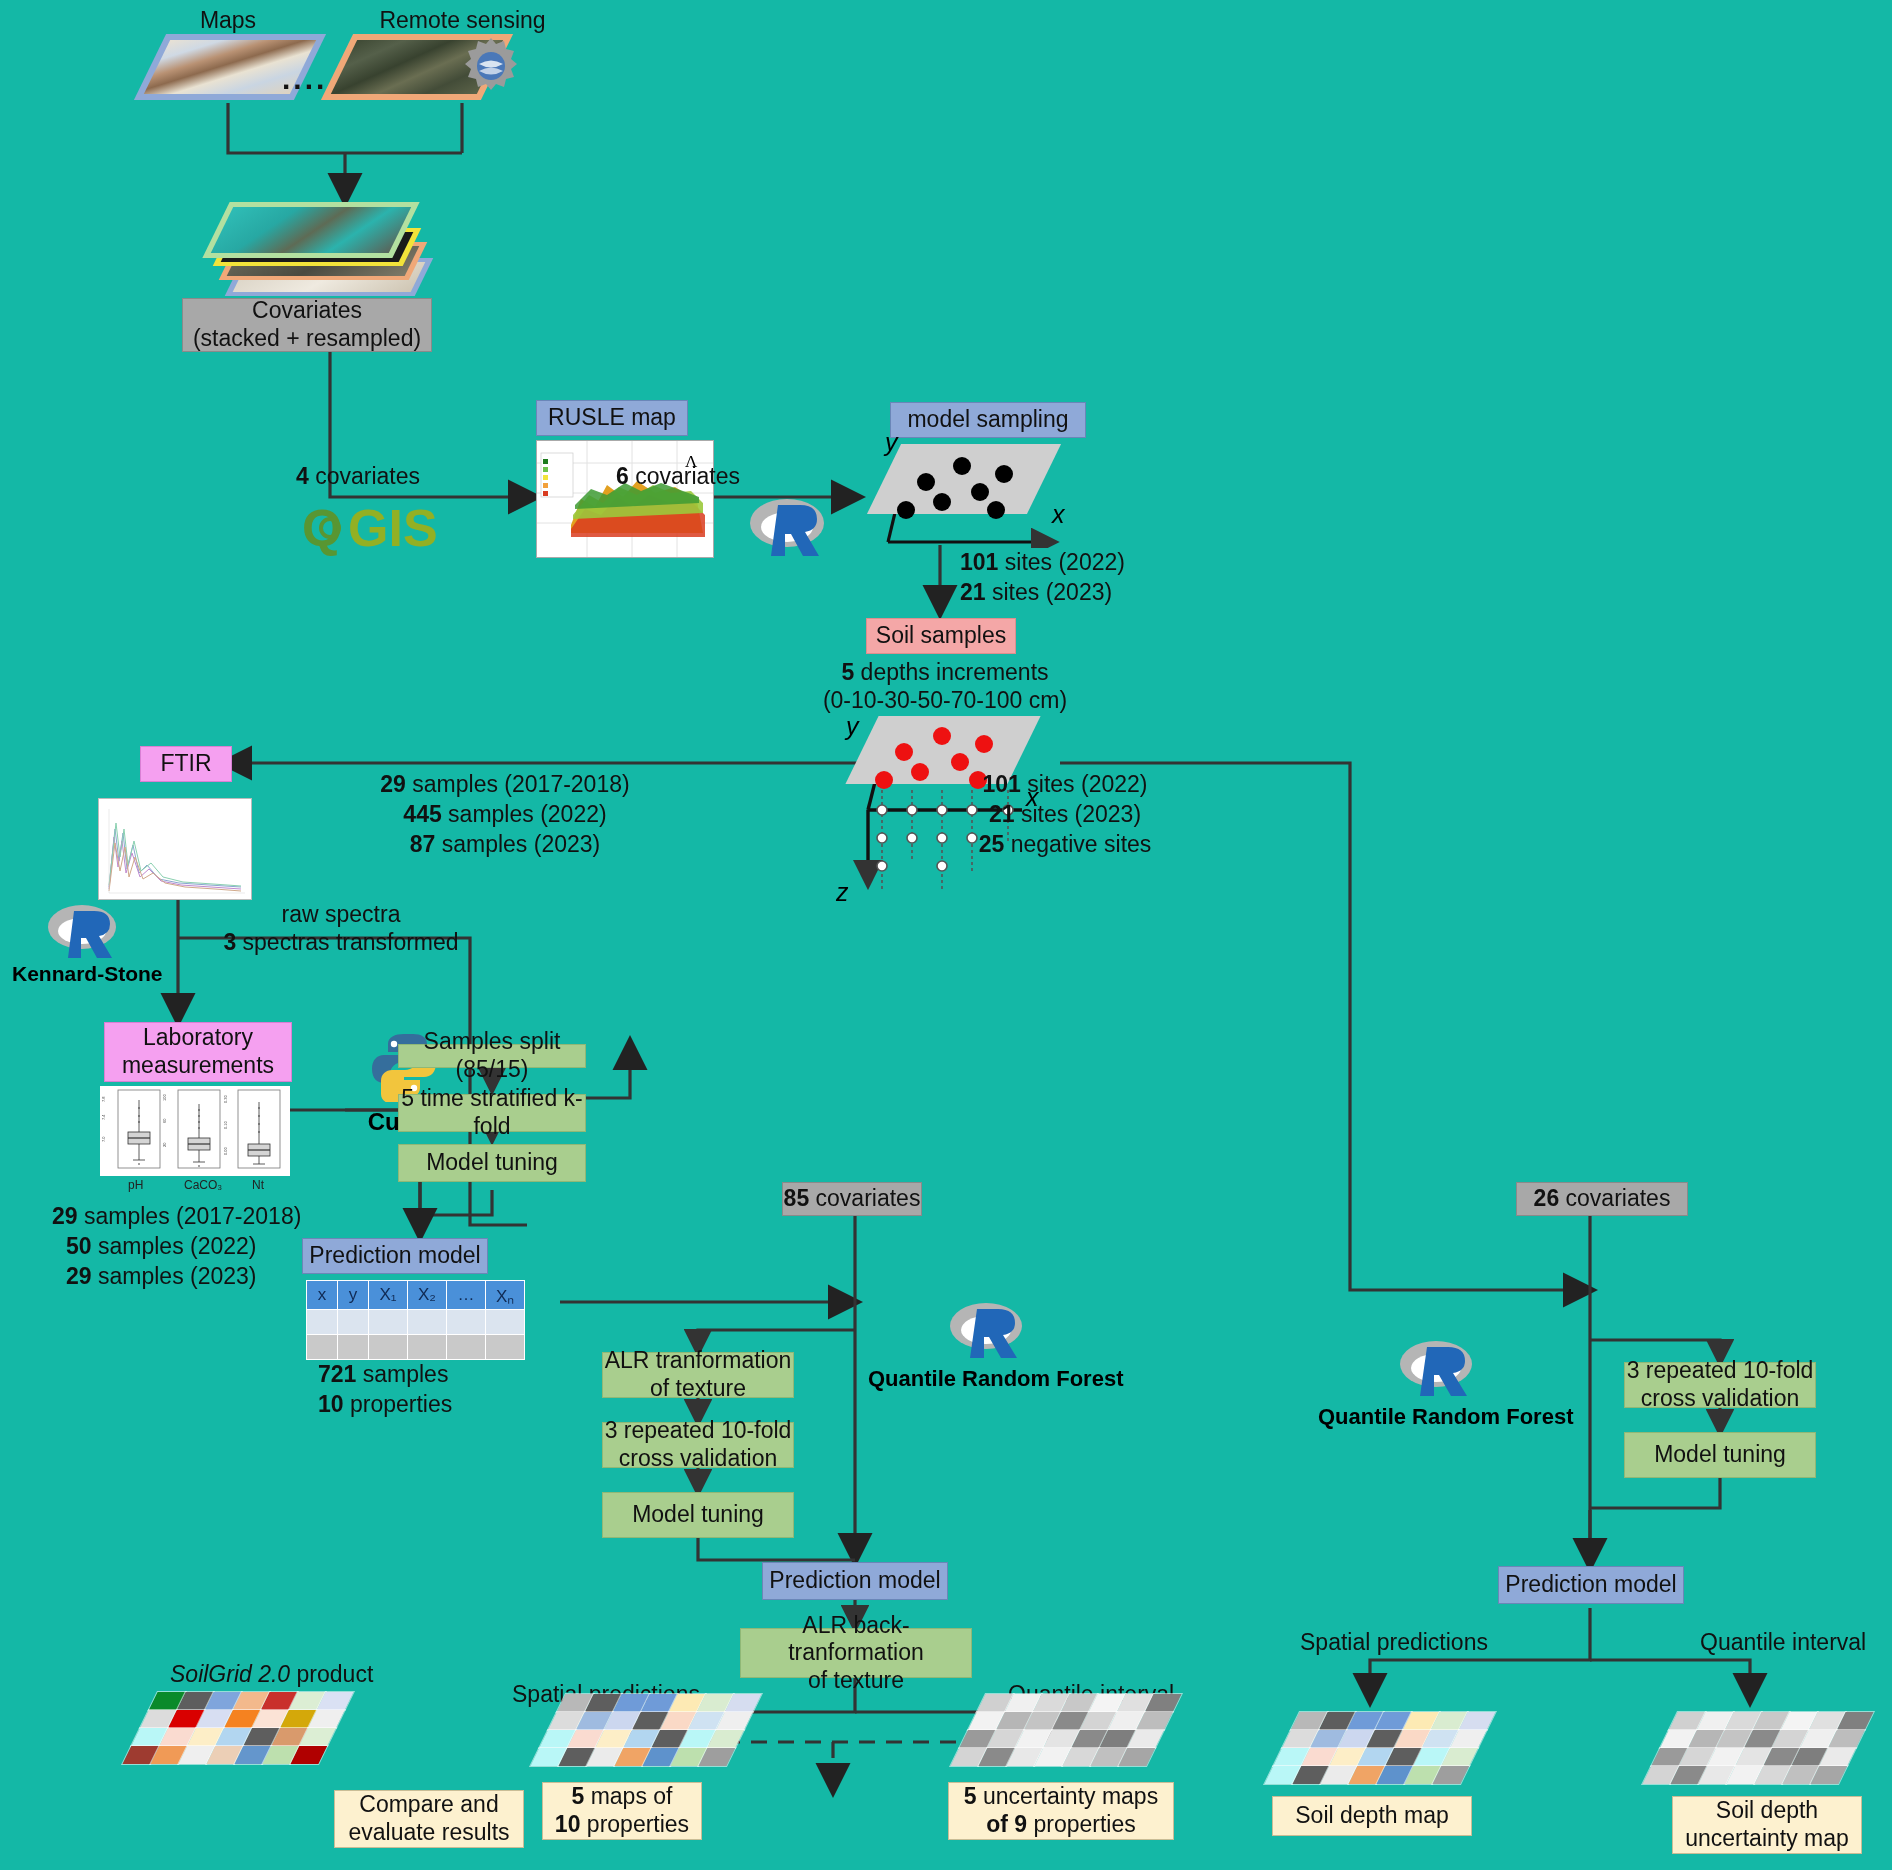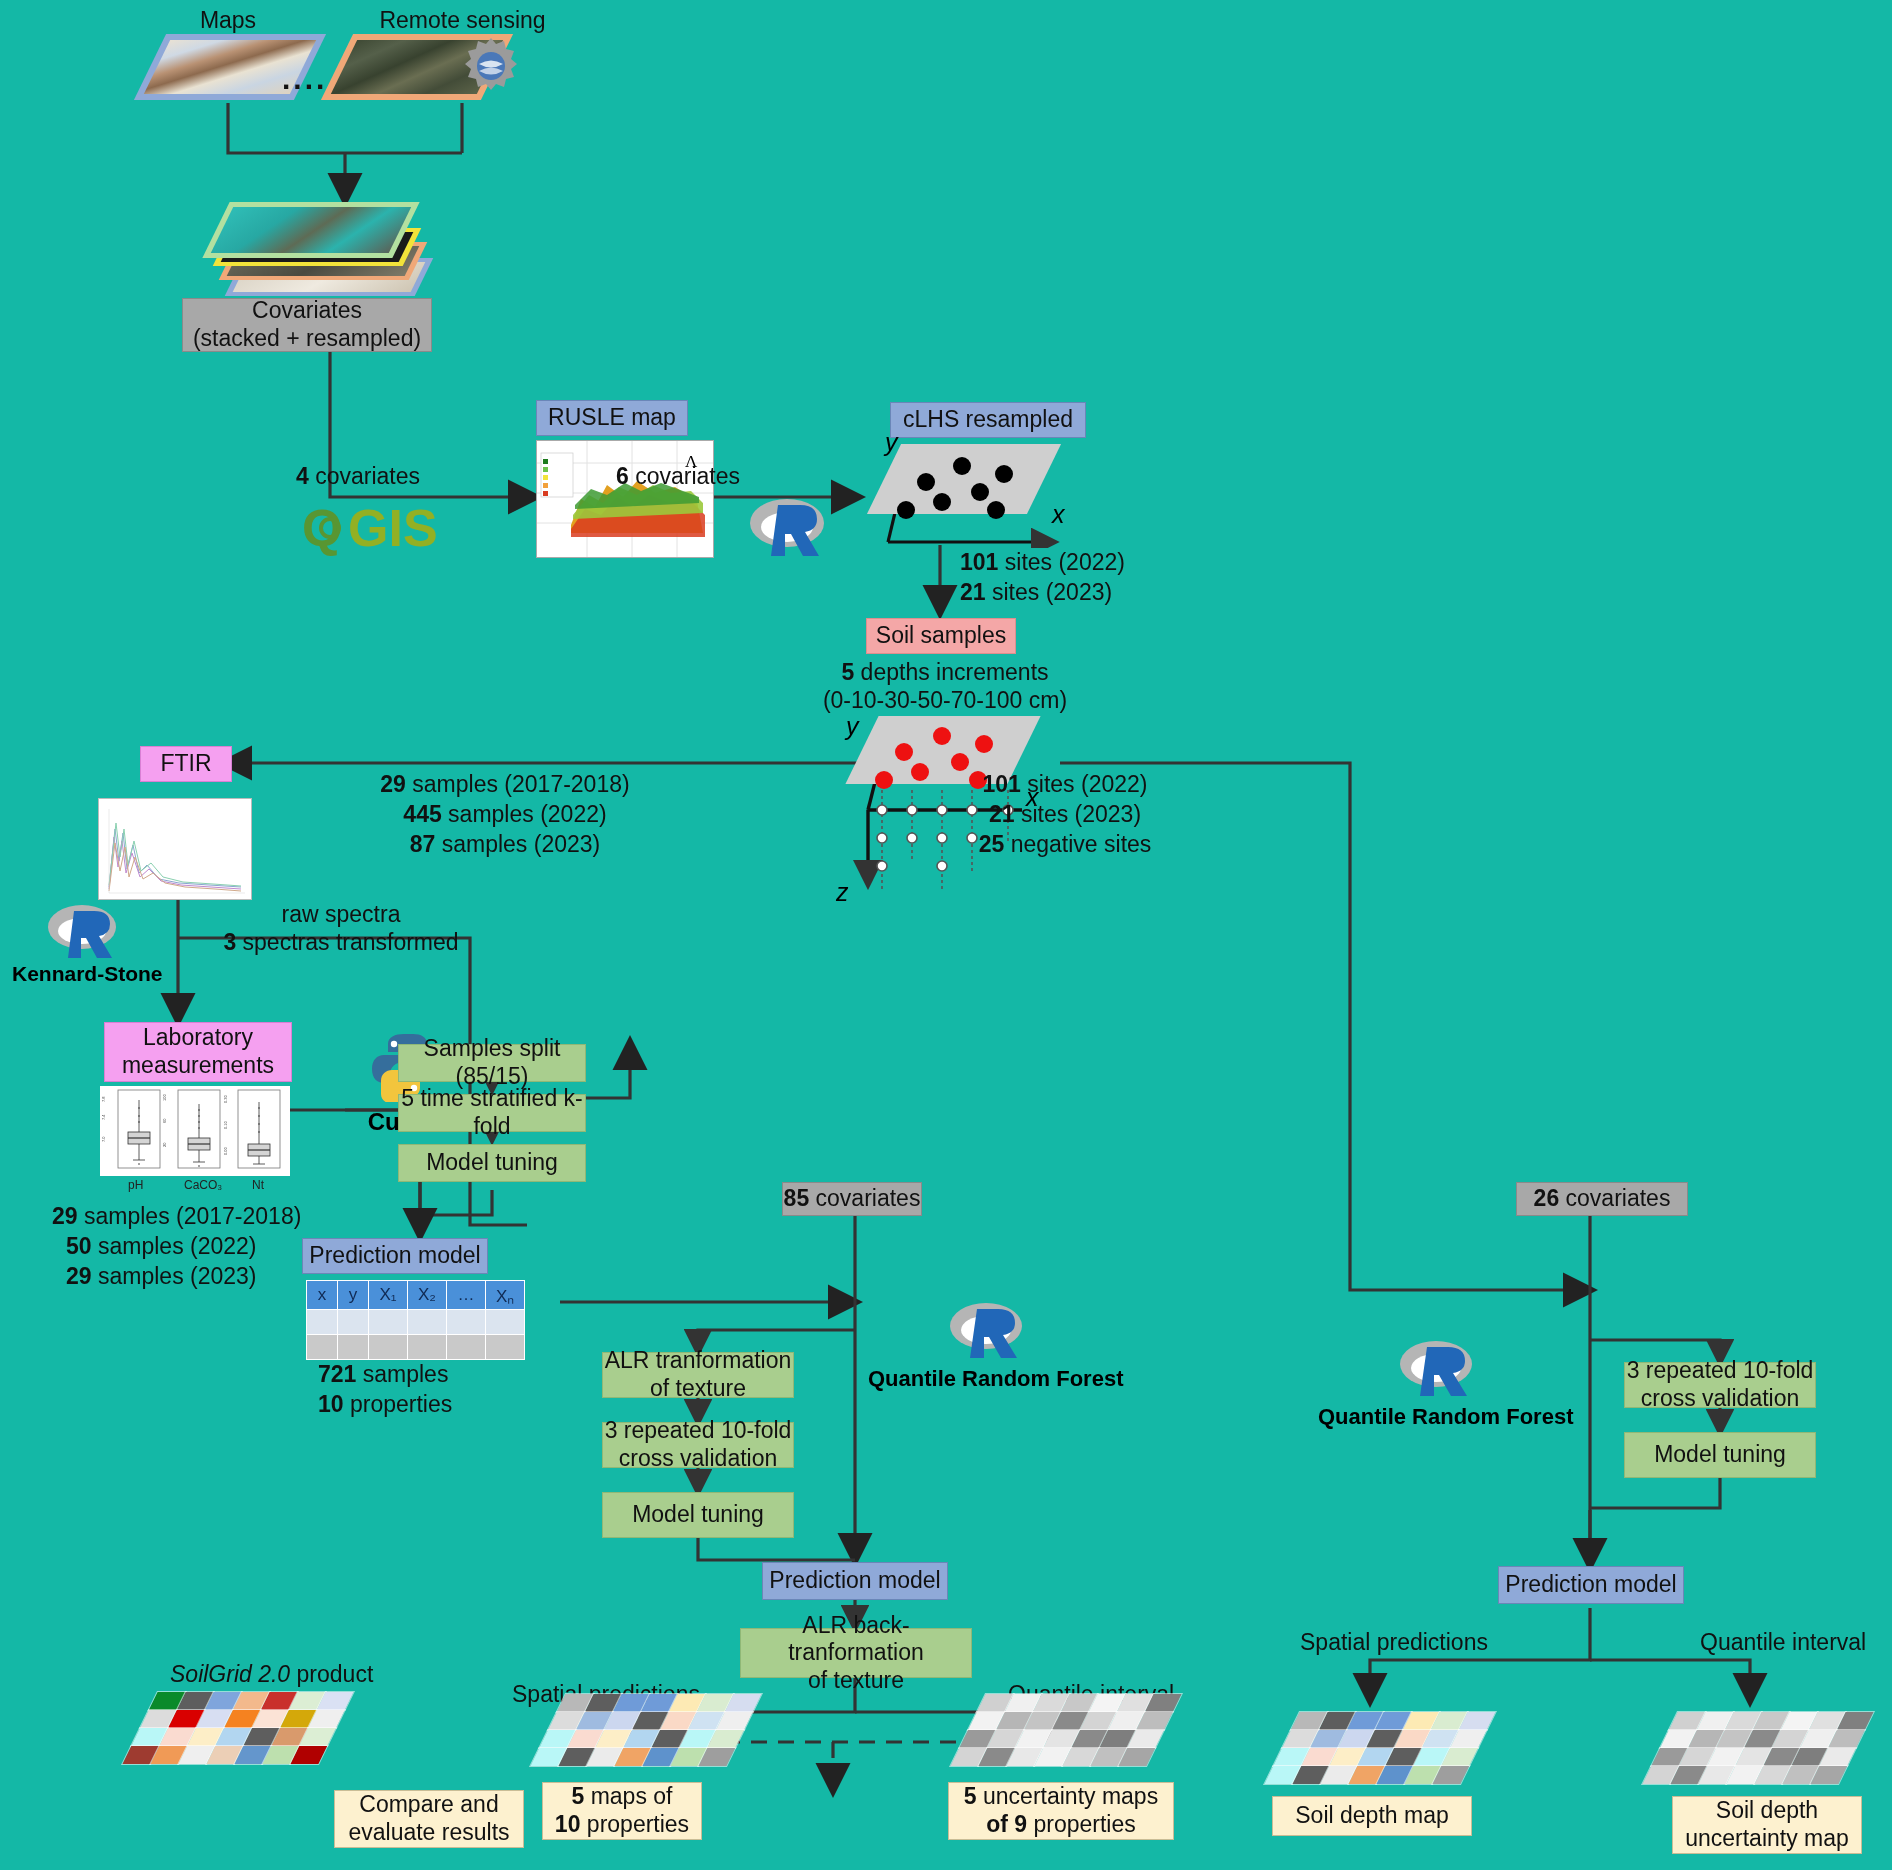--- a/index.html
+++ b/index.html
@@ -202,21 +202,21 @@
   </div>
 
   <div class="abs" style="left:748px;top:495px;width:78px;height:64px;">
     <svg viewBox="0 0 78 64" width="78" height="64">
       <ellipse cx="39" cy="28" rx="37" ry="24" fill="#b5b5b5"></ellipse>
       <ellipse cx="39" cy="32" rx="26" ry="15" fill="#fff"></ellipse>
       <path d="M30 10 h22 q17 0 17 14 q0 11 -12 13 l14 24 h-16 l-12 -22 h-6 v22 h-14 z" fill="#2167b8"></path>
     </svg>
   </div>
 
-  <div class="abs box box-blue" style="left:890px;top:402px;width:196px;height:36px;">cLHS resampled</div>
+  <div class="abs box box-blue" style="left:890px;top:402px;width:196px;height:36px;">model sampling</div>
   <div class="abs axlbl" style="left:885px;top:428px;">y</div>
   <div class="abs axlbl" style="left:1052px;top:500px;">x</div>
   <svg class="abs" style="left:858px;top:432px;" width="210" height="116">
     <g stroke="#111" stroke-width="3.2" fill="none" marker-end="url(#ah)">
       <path d="M30,110 L52,18"></path>
         <path d="M30,110 L196,110"></path>
     </g>
   </svg>
   <div class="para" style="left:884px;top:444px;width:160px;height:70px;background:#cfcfcf;"></div>
   <svg class="abs" style="left:884px;top:444px;" width="190" height="80">
@@ -429,21 +429,21 @@
   <div class="abs" style="left:368px;top:1030px;width:72px;height:72px;">
     <svg viewBox="0 0 72 72" width="72" height="72">
       <path d="M36 4c-9 0-16 3-16 10v8h16v3H16c-7 0-12 5-12 14s5 14 12 14h6v-9c0-7 6-12 13-12h13c6 0 11-4 11-11V14c0-7-6-10-14-10h-9z" fill="#356e9c"></path>
       <circle cx="26" cy="14" r="3.2" fill="#fff"></circle>
       <path d="M36 68c9 0 16-3 16-10v-8H36v-3h20c7 0 12-5 12-14s-5-14-12-14h-6v9c0 7-6 12-13 12H24c-6 0-11 4-11 11v13c0 7 6 10 14 10h9z" fill="#f2c53d"></path>
       <circle cx="46" cy="58" r="3.2" fill="#fff"></circle>
     </svg>
   </div>
   <div class="abs icon-lbl" style="left:346px;top:1108px;width:118px;font-size:24px;">Cubist</div>
 
-  <div class="abs box box-green" style="left:398px;top:1044px;width:188px;height:38px;">Samples split (85/15)</div>
+  <div class="abs box box-green" style="left:398px;top:1044px;width:188px;height:24px;">Samples split (85/15)</div>
   <div class="abs box box-green" style="left:398px;top:1094px;width:188px;height:38px;">5 time stratified k-fold</div>
   <div class="abs box box-green" style="left:398px;top:1144px;width:188px;height:38px;">Model tuning</div>
 
   <div class="abs box box-blue" style="left:302px;top:1238px;width:186px;height:36px;">Prediction model</div>
   <table class="ptable" style="left:306px;top:1280px;">
     <tbody>
         <tr>
       <td class="ph" style="width:28px;height:26px;">x</td>
       <td class="ph" style="width:28px;">y</td>
       <td class="ph" style="width:36px;">X₁</td>

